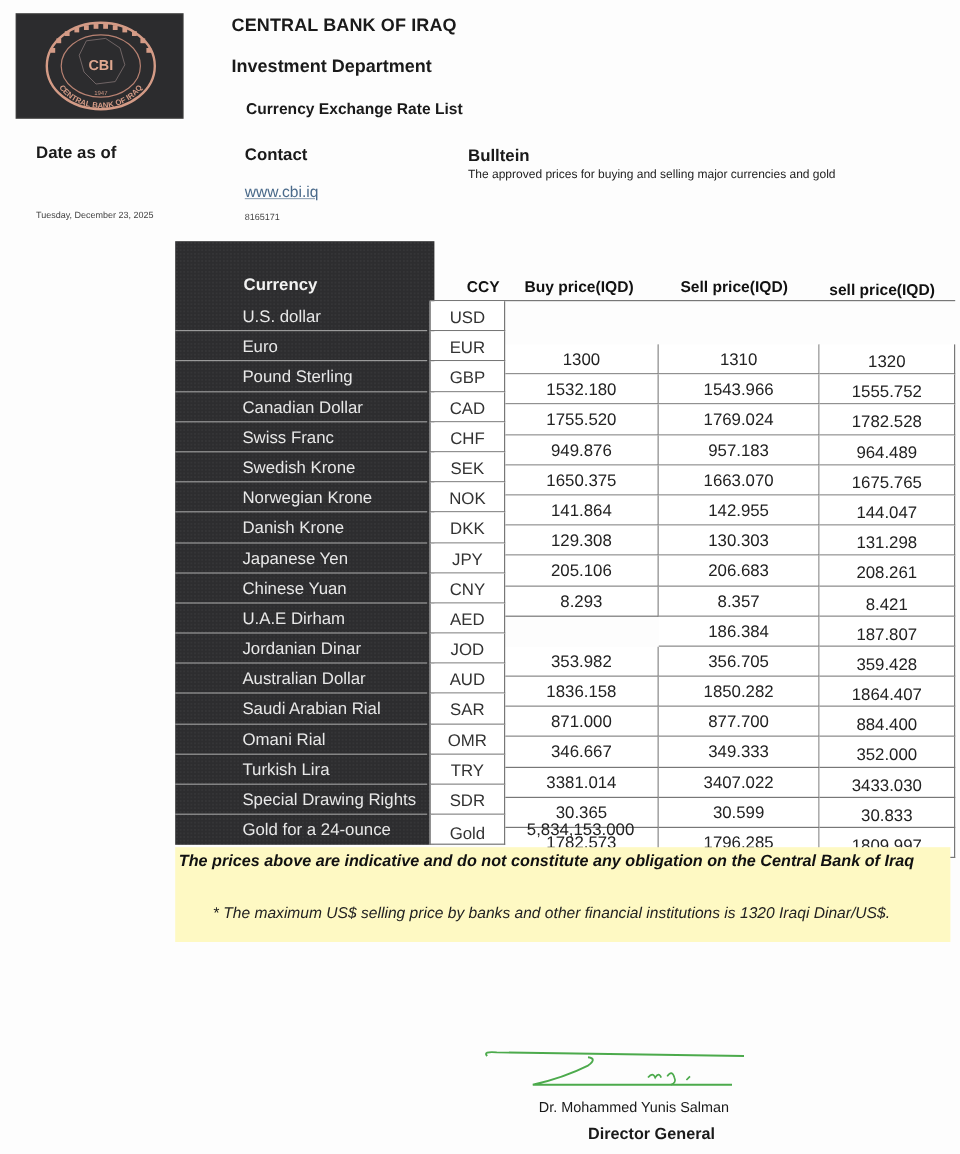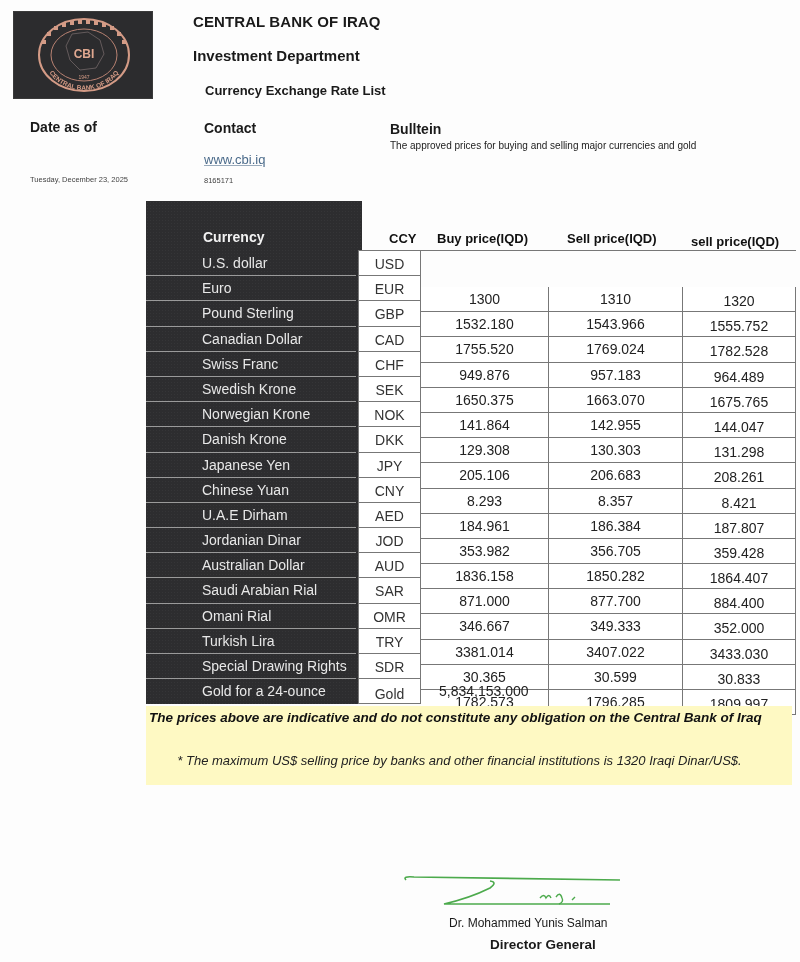--- a/index.html
+++ b/index.html
@@ -181,21 +181,20 @@
     <div class="row">
       <div class="name">Japanese Yen</div>
       <div class="ccy">JPY</div>
       <div class="cell buy">8.293</div>
       <div class="cell sell">8.357</div>
       <div class="cell sell2">8.421</div>
     </div>
     <div class="row">
       <div class="name">Chinese Yuan</div>
       <div class="ccy">CNY</div>
-      <div class="cell buy">184.961</div>
       <div class="cell sell">186.384</div>
       <div class="cell sell2">187.807</div>
     </div>
     <div class="row">
       <div class="name">U.A.E Dirham</div>
       <div class="ccy">AED</div>
       <div class="cell buy">353.982</div>
       <div class="cell sell">356.705</div>
       <div class="cell sell2">359.428</div>
     </div>

